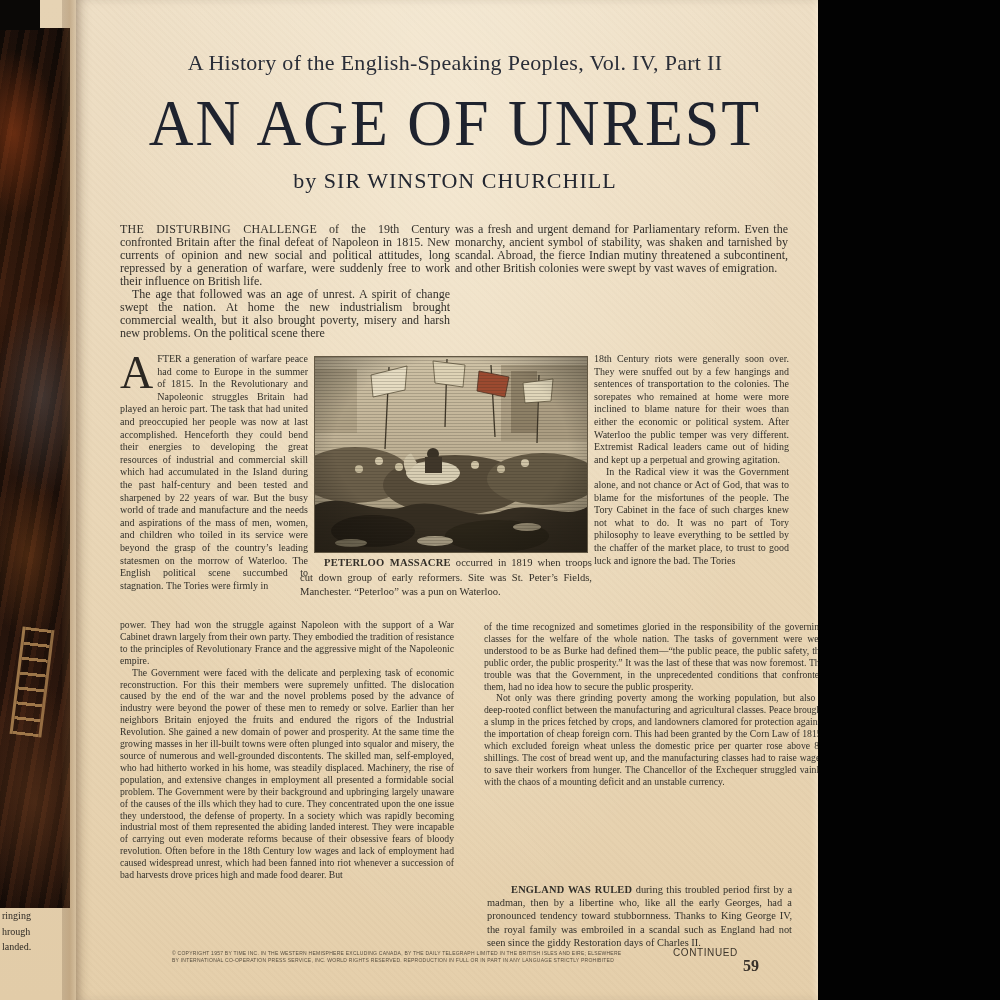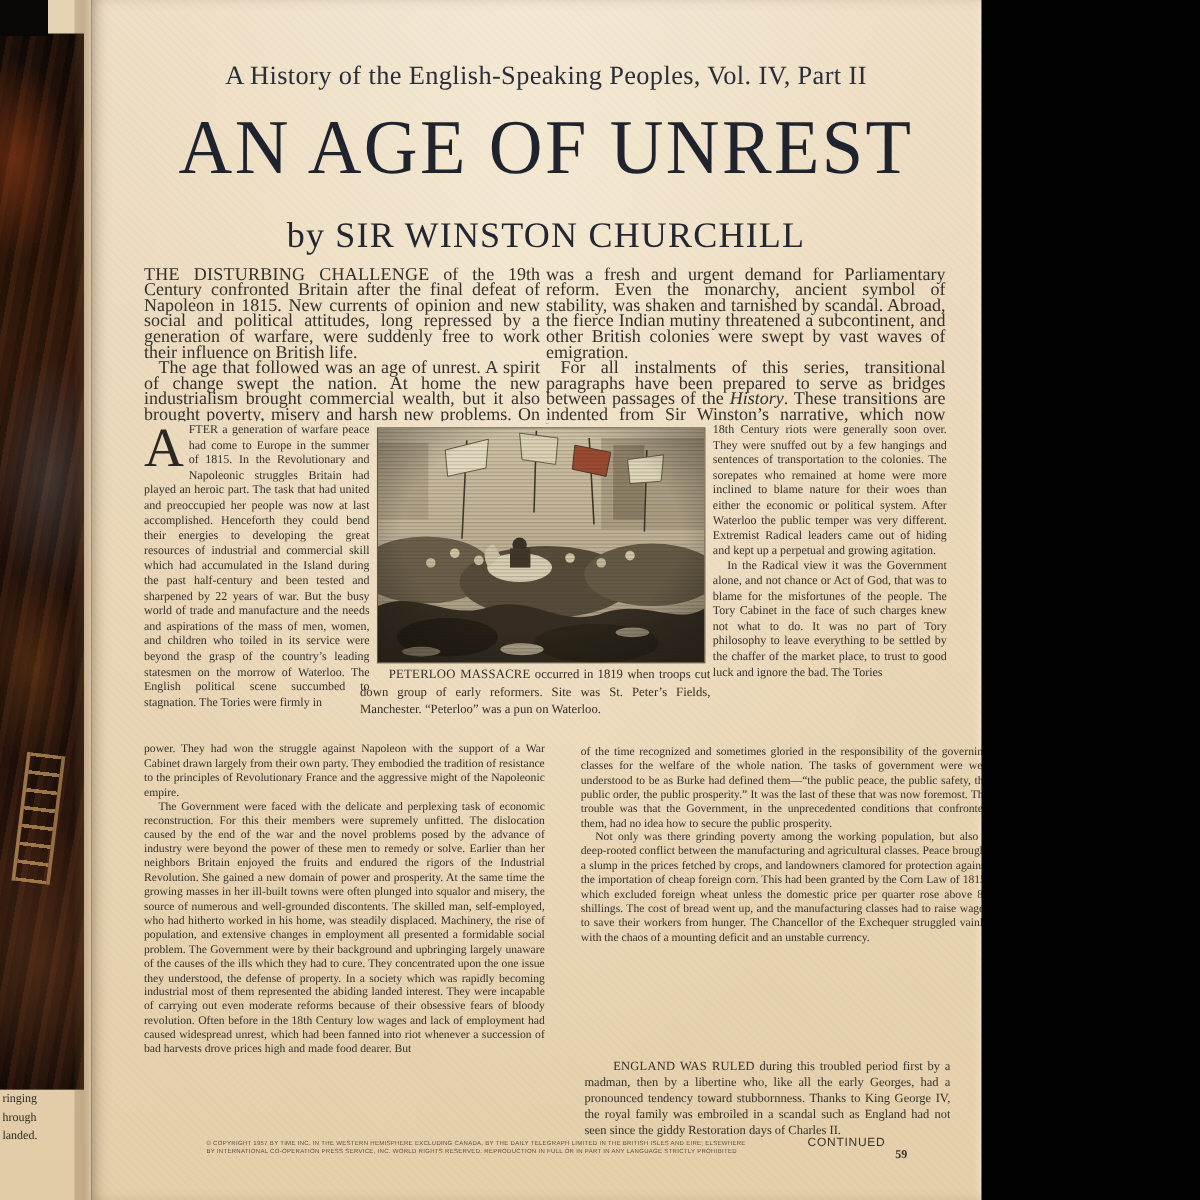--- a/index.html
+++ b/index.html
@@ -32,28 +32,28 @@
       repeating-linear-gradient(45deg,rgba(120,90,55,.025) 0 2px,rgba(0,0,0,0) 2px 5px),
       linear-gradient(180deg,#eedfc6,#e9d6b6 55%,#e5cfab 100%);
     box-shadow:inset 8px 0 14px -8px rgba(60,35,15,.55), inset -5px 0 8px -5px rgba(255,245,225,.8);}
   .page-edge{position:absolute;left:816px;top:0;width:3px;height:1000px;background:#caa87f;opacity:.5;}
 
   .abs{position:absolute;overflow:hidden;}
   .masthead{left:44px;top:50px;width:670px;text-align:center;color:#232731;}
   .kicker{font-size:22px;letter-spacing:.3px;color:#2a2e38;}
   .title{margin-top:16px;font-size:62px;line-height:62px;font-weight:400;letter-spacing:2px;color:#1f232e;
          transform:scaleY(1.04);}
-  .byline{margin-top:26px;font-size:30px;letter-spacing:1px;color:#232731;}
+  .byline{margin-top:14px;font-size:22px;letter-spacing:1px;color:#232731;}
 
   .coltext{font-size:10px;line-height:12.6px;color:#32302a;text-align:justify;}
   .widetext{font-size:9.7px;line-height:11.9px;color:#32302a;text-align:justify;}
-  .intro{font-size:15px;line-height:13px;color:#33302b;text-align:justify;}
+  .intro{font-size:12px;line-height:13px;color:#33302b;text-align:justify;}
   .indent{text-indent:12px;}
   p{margin:0;}
-  .lead-caps{font-weight:normal;letter-spacing:.2px;padding-left:24px;}
+  .lead-caps{font-weight:bold;letter-spacing:.2px;padding-left:24px;}
   .plain-caps{letter-spacing:.2px;}
   .ital{font-style:italic;}
 
   .intro-left{left:44px;top:223px;width:330px;height:128px;}
   .intro-right{left:379px;top:223px;width:333px;height:130px;}
 
   .col1{left:44px;top:353px;width:188px;height:266px;}
   .col2{left:518px;top:353px;width:195px;height:268px;}
   .col1-wide{left:44px;top:619px;width:334px;height:286px;}
   .col2-wide{left:376px;top:621px;width:340px;height:238px;margin-left:32px;}
@@ -64,21 +64,21 @@
   .figure{left:238px;top:356px;width:274px;}
   .fig-frame{width:274px;height:197px;border:1px solid rgba(55,45,30,.65);box-sizing:border-box;background:#b3a688;}
   .caption{left:224px;top:556px;width:292px;height:48px;font-size:10.6px;line-height:14.6px;
            color:#332f28;text-align:justify;}
 
   .copyright{left:96px;top:950px;width:524px;height:18px;font-size:5px;line-height:7.4px;
     color:#554c3e;letter-spacing:.25px;text-align:left;overflow:hidden;
     font-family:"Liberation Sans","DejaVu Sans",sans-serif;}
   .continued{left:597px;top:947px;width:100px;text-align:left;font-size:10px;font-weight:normal;
     letter-spacing:.6px;color:#3c352b;font-family:"Liberation Sans","DejaVu Sans",sans-serif;}
-  .folio{left:645px;top:957px;width:60px;text-align:center;font-size:10px;font-weight:bold;color:#38312a;}
+  .folio{left:645px;top:957px;width:60px;text-align:center;font-size:16px;font-weight:bold;color:#38312a;}
 
   .right-black{position:absolute;left:818px;top:0;width:182px;height:1000px;background:#020202;}
 </style>
 </head>
 <body>
 
 <div id="canvas">
 
   <div class="left-page">
     <div class="left-painting">
@@ -100,21 +100,20 @@
       <div class="title">AN AGE OF UNREST</div>
       <div class="byline">by SIR WINSTON CHURCHILL</div>
     </div>
 
     <div class="abs intro intro-left">
       <p><span class="plain-caps">THE DISTURBING CHALLENGE</span><span> of the 19th Century confronted Britain after the final defeat of Napoleon in 1815. New currents of opinion and new social and political attitudes, long repressed by a generation of warfare, were suddenly free to work their influence on British life.</span></p>
       <p class="indent">The age that followed was an age of unrest. A spirit of change swept the nation. At home the new industrialism brought commercial wealth, but it also brought poverty, misery and harsh new problems. On the political scene there</p>
     </div>
     <div class="abs intro intro-right">
       <p>was a fresh and urgent demand for Parliamentary reform. Even the monarchy, ancient symbol of stability, was shaken and tarnished by scandal. Abroad, the fierce Indian mutiny threatened a subcontinent, and other British colonies were swept by vast waves of emigration.</p>
-      <p class="indent"><span>For all instalments of this series, transitional paragraphs have been prepared to serve as bridges between passages of the </span><span class="ital">History</span><span>. These transitions are indented from Sir Winston’s narrative, which now begins.</span></p>
     </div>
 
     <div class="abs coltext col1">
       <span class="dropcap">A</span><span>FTER a generation of warfare peace had come to Europe in the summer of 1815. In the Revolutionary and Napoleonic struggles Britain had played an heroic part. The task that had united and preoccupied her people was now at last accomplished. Henceforth they could bend their energies to developing the great resources of industrial and commercial skill which had accumulated in the Island during the past half-century and been tested and sharpened by 22 years of war. But the busy world of trade and manufacture and the needs and aspirations of the mass of men, women, and children who toiled in its service were beyond the grasp of the country’s leading statesmen on the morrow of Waterloo. The English political scene succumbed to stagnation. The Tories were firmly in</span>
     </div>
 
     <div class="abs figure">
       <div class="fig-frame">
         <svg width="272" height="195" viewBox="0 0 272 195">
           <defs>

